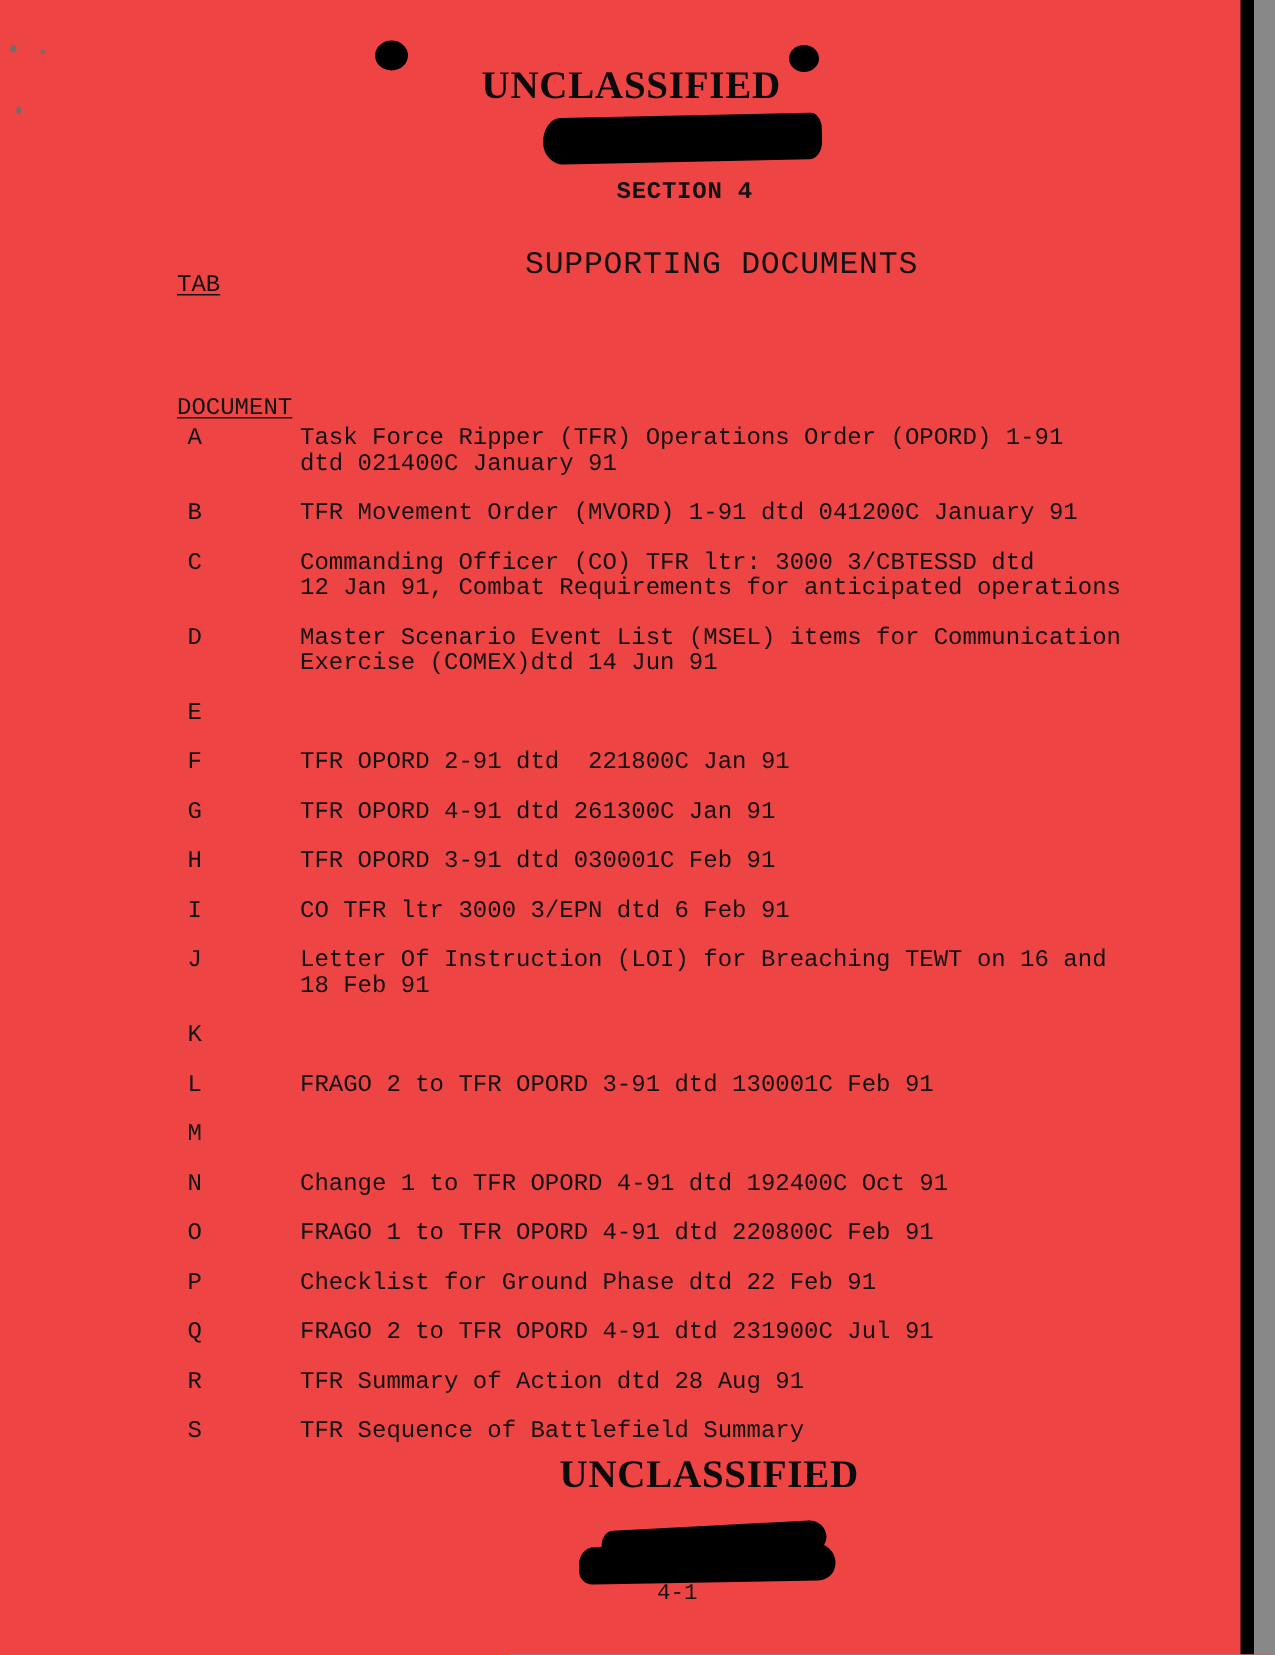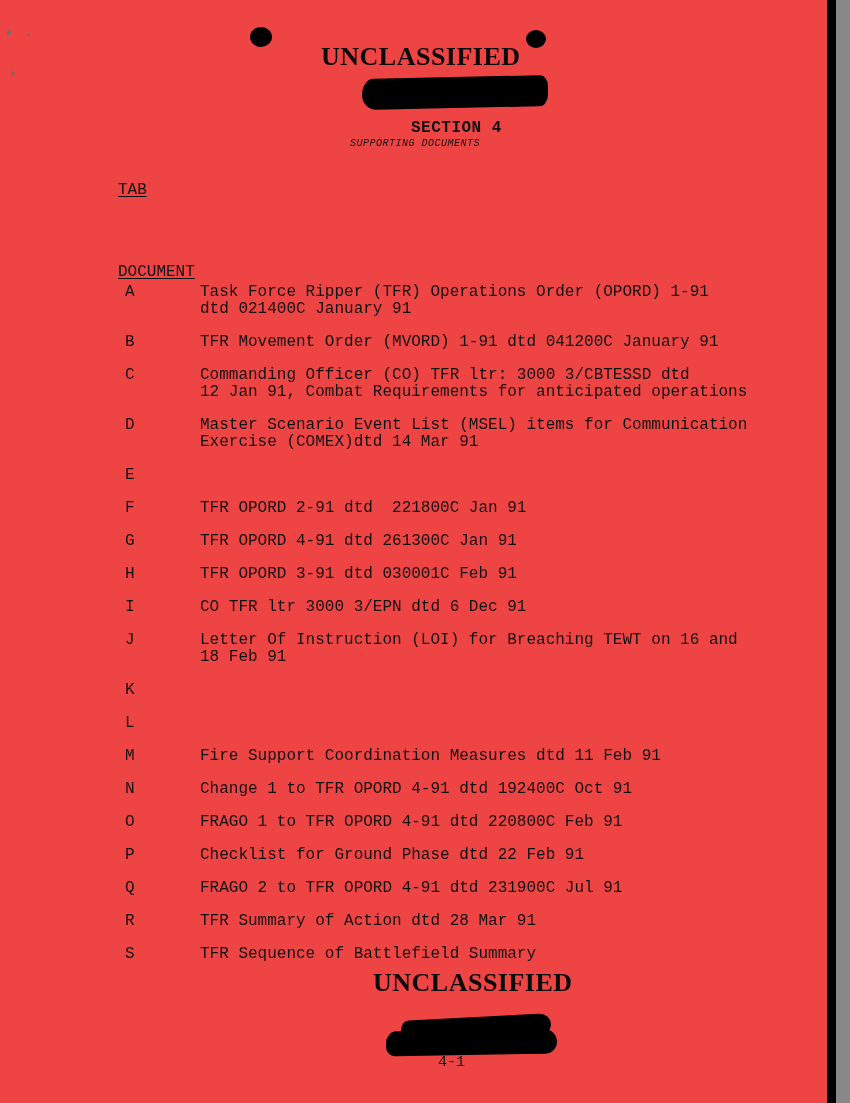--- a/index.html
+++ b/index.html
@@ -54,22 +54,22 @@
     width: 171px; height: 25px; background: #000;
     border-radius: 14px 18px 16px 12px / 16px 18px 16px 12px;
     transform: rotate(-1deg);
   }
   
   .section-heading {
     position: absolute; left: 411px; top: 119px;
     font-size: 16px; letter-spacing: 0.5px; font-weight: bold;
   }
   .doc-title {
-    position: absolute; left: 350px; top: 138px;
-    font-size: 10px; letter-spacing: 0.5px; font-style: italic;
+    position: absolute; left: 350px; top: 166px;
+    font-size: 21px; letter-spacing: 0.5px;
   }
   
   .doc-table {
     position: absolute; left: 118px; top: 182px;
     width: 690px;
     font-size: 16px;
     line-height: 17px;
   }
   .trow { display: flex; align-items: flex-start; margin-bottom: 16px; }
   .trow.thead { margin-bottom: 3px; flex-direction: column; }
@@ -123,21 +123,21 @@
 
         <div class="trow">
           <span class="tab-cell letter">C</span>
           <span class="doc-cell">Commanding Officer (CO) TFR ltr: 3000 3/CBTESSD dtd
 12 Jan 91, Combat Requirements for anticipated operations</span>
         </div>
 
         <div class="trow">
           <span class="tab-cell letter">D</span>
           <span class="doc-cell">Master Scenario Event List (MSEL) items for Communication
-Exercise (COMEX)dtd 14 Mar 91</span>
+Exercise (COMEX)dtd 14 Jun 91</span>
         </div>
 
         <div class="trow">
           <span class="tab-cell letter">E</span>
         </div>
 
         <div class="trow">
           <span class="tab-cell letter">F</span>
           <span class="doc-cell">TFR OPORD 2-91 dtd  221800C Jan 91</span>
         </div>
@@ -147,40 +147,40 @@
           <span class="doc-cell">TFR OPORD 4-91 dtd 261300C Jan 91</span>
         </div>
 
         <div class="trow">
           <span class="tab-cell letter">H</span>
           <span class="doc-cell">TFR OPORD 3-91 dtd 030001C Feb 91</span>
         </div>
 
         <div class="trow">
           <span class="tab-cell letter">I</span>
-          <span class="doc-cell">CO TFR ltr 3000 3/EPN dtd 6 Dec 91</span>
+          <span class="doc-cell">CO TFR ltr 3000 3/EPN dtd 6 Feb 91</span>
         </div>
 
         <div class="trow">
           <span class="tab-cell letter">J</span>
           <span class="doc-cell">Letter Of Instruction (LOI) for Breaching TEWT on 16 and
 18 Feb 91</span>
         </div>
 
         <div class="trow">
           <span class="tab-cell letter">K</span>
         </div>
 
         <div class="trow">
           <span class="tab-cell letter">L</span>
+          <span class="doc-cell">FRAGO 2 to TFR OPORD 3-91 dtd 130001C Feb 91</span>
         </div>
 
         <div class="trow">
           <span class="tab-cell letter">M</span>
-          <span class="doc-cell">Fire Support Coordination Measures dtd 11 Feb 91</span>
         </div>
 
         <div class="trow">
           <span class="tab-cell letter">N</span>
           <span class="doc-cell">Change 1 to TFR OPORD 4-91 dtd 192400C Oct 91</span>
         </div>
 
         <div class="trow">
           <span class="tab-cell letter">O</span>
           <span class="doc-cell">FRAGO 1 to TFR OPORD 4-91 dtd 220800C Feb 91</span>
@@ -191,21 +191,21 @@
           <span class="doc-cell">Checklist for Ground Phase dtd 22 Feb 91</span>
         </div>
 
         <div class="trow">
           <span class="tab-cell letter">Q</span>
           <span class="doc-cell">FRAGO 2 to TFR OPORD 4-91 dtd 231900C Jul 91</span>
         </div>
 
         <div class="trow">
           <span class="tab-cell letter">R</span>
-          <span class="doc-cell">TFR Summary of Action dtd 28 Mar 91</span>
+          <span class="doc-cell">TFR Summary of Action dtd 28 Aug 91</span>
         </div>
 
         <div class="trow">
           <span class="tab-cell letter">S</span>
           <span class="doc-cell">TFR Sequence of Battlefield Summary</span>
         </div>
       </div>
   </div>
 
   <div class="classification footer">UNCLASSIFIED</div>

